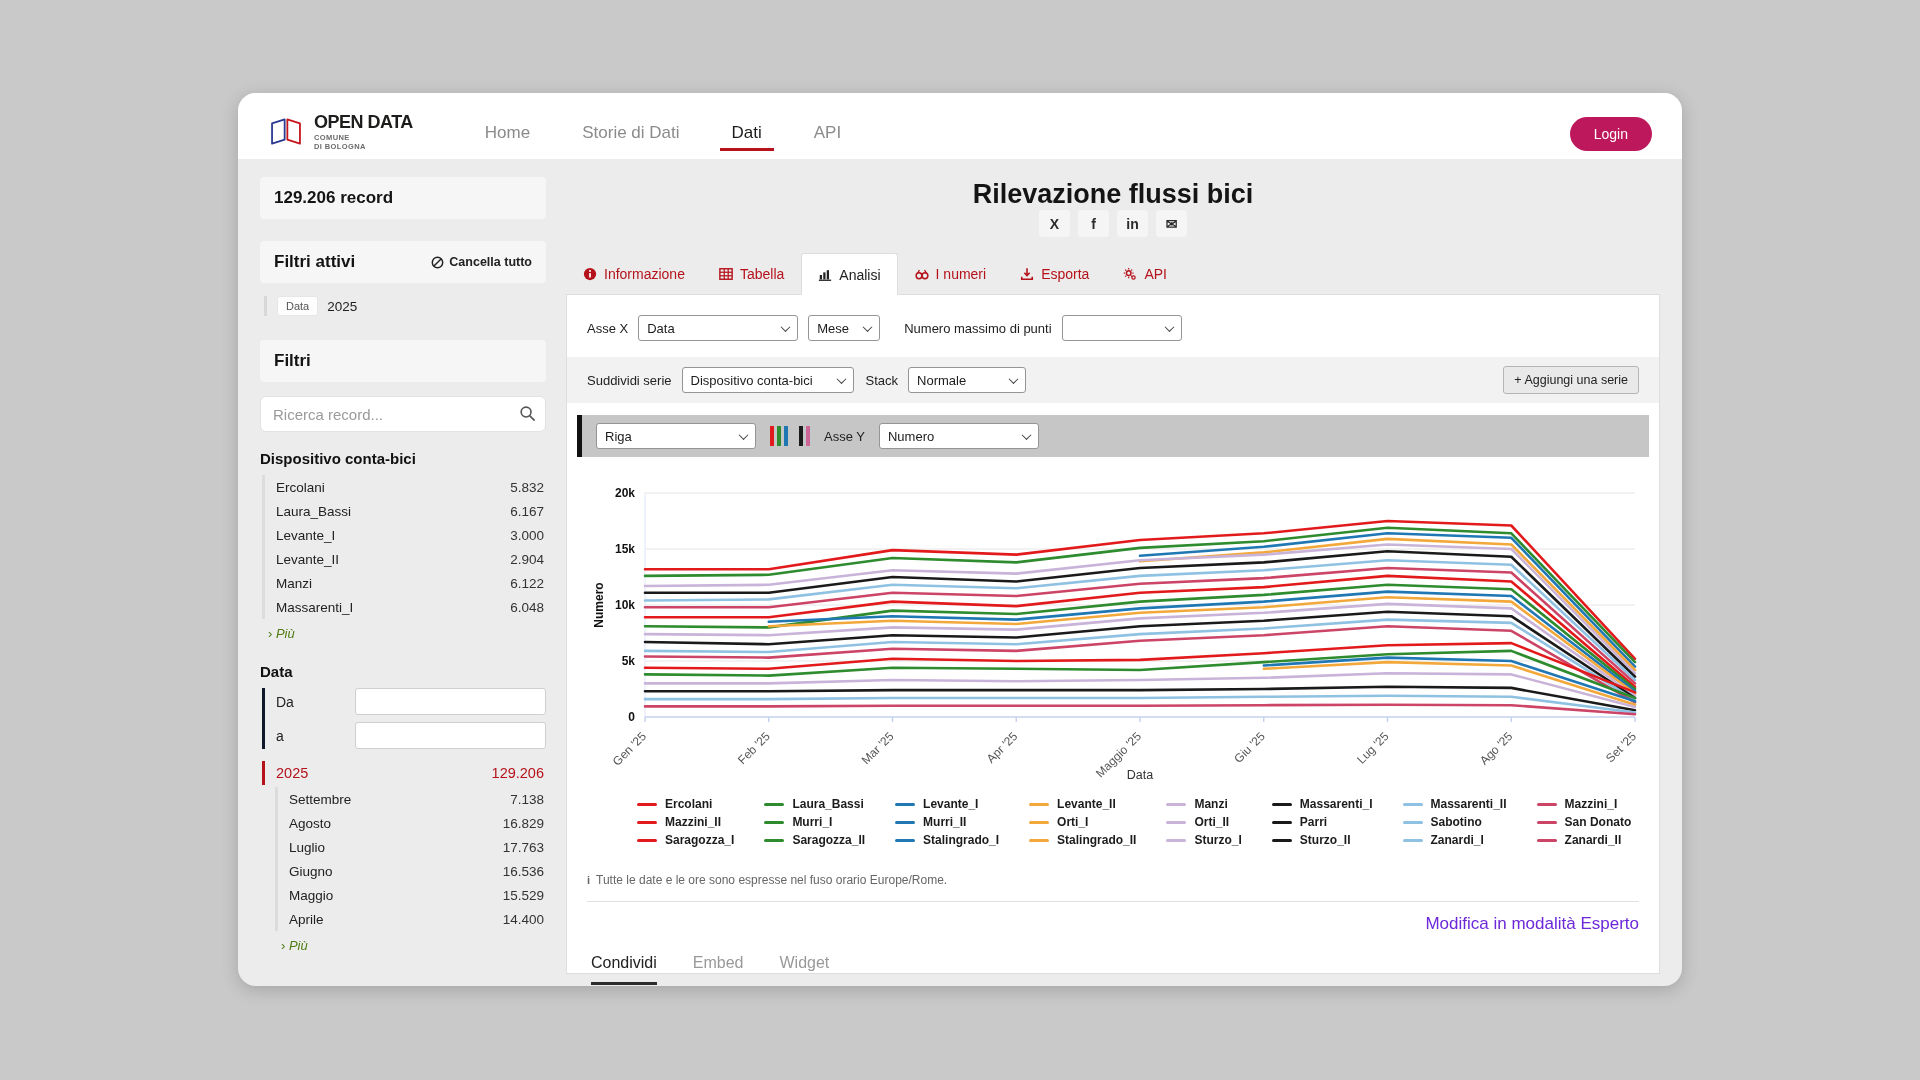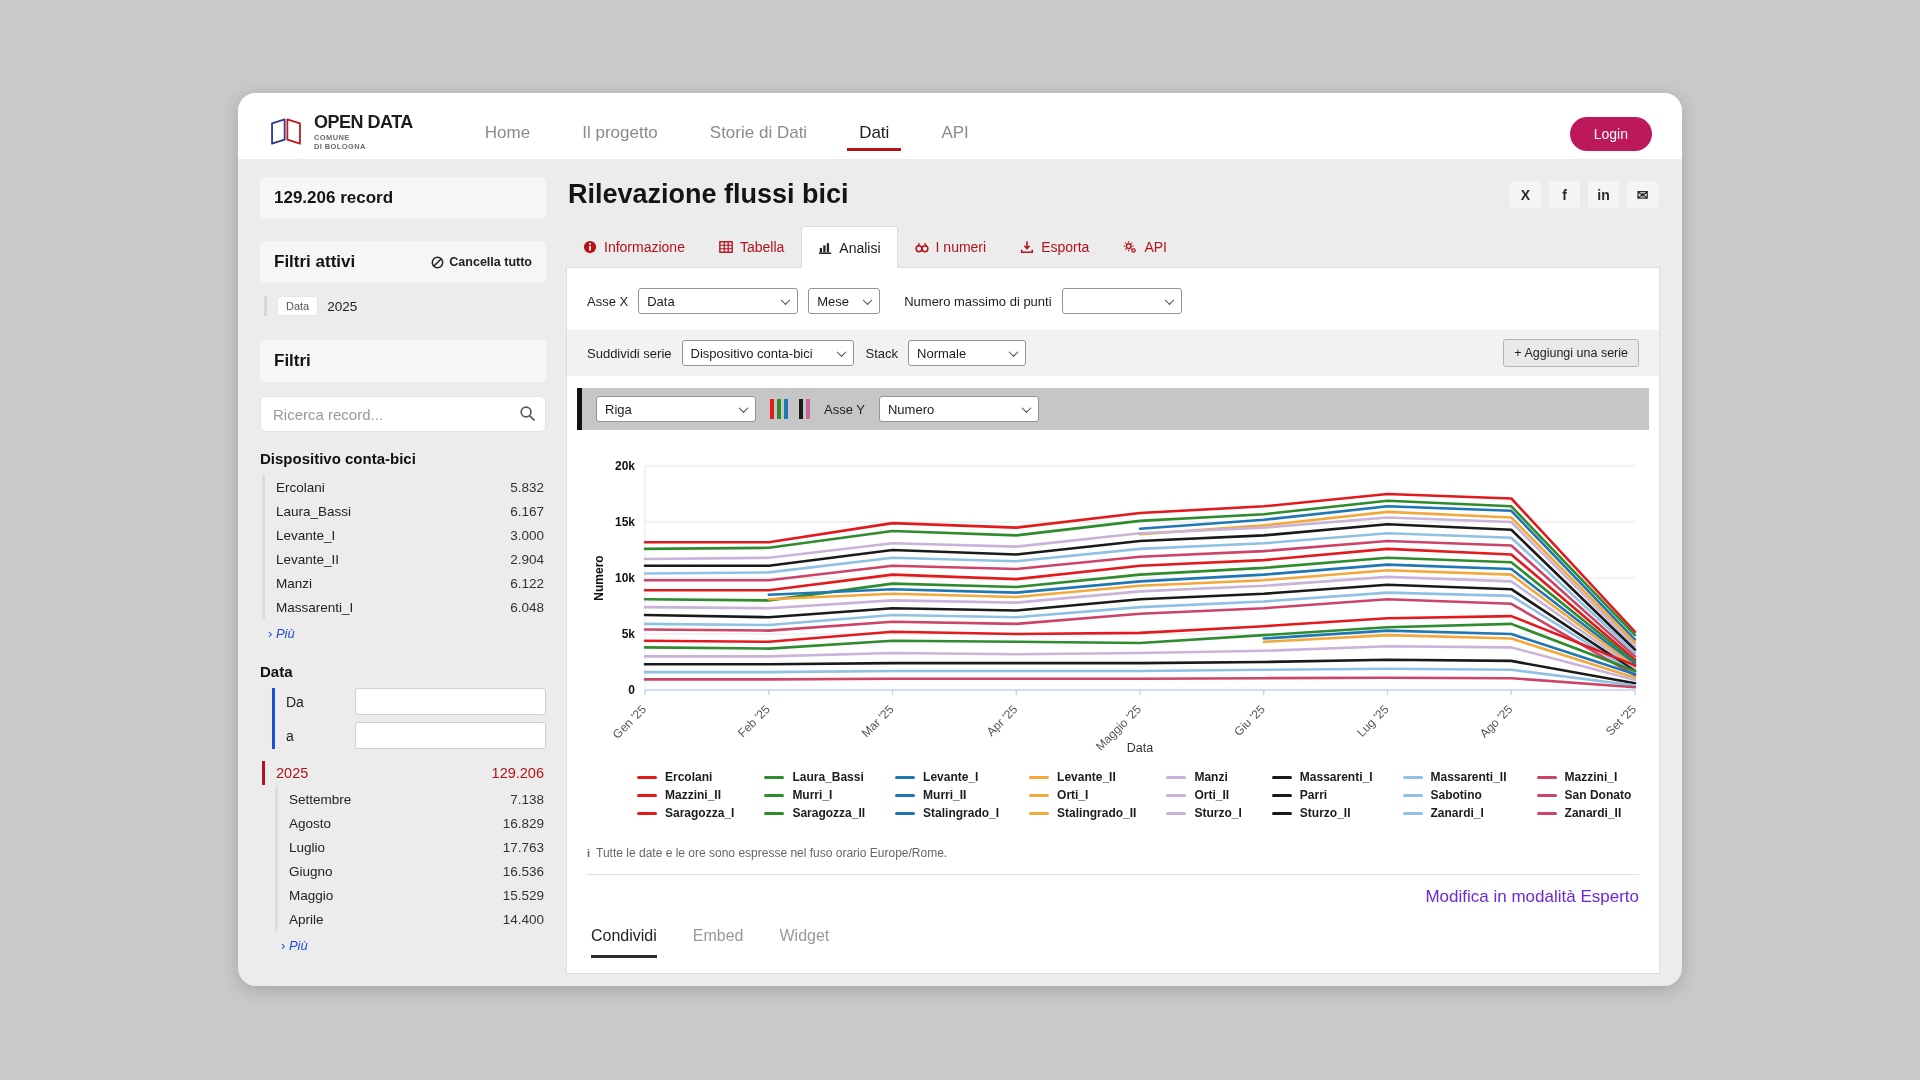--- a/index.html
+++ b/index.html
@@ -36,31 +36,31 @@
   .chip-tag { background:#fdfdfd; border:1px solid #e6e6e6; font-size:11px; color:#555; padding:3px 8px; border-radius:3px; }
   .chip-val { font-size:13.5px; color:#222; }
   .searchbox { margin:14px 0 18px; position:relative; }
   .searchbox input { width:100%; height:36px; border:1px solid #e2e2e2; border-radius:6px; padding:0 34px 0 12px; font-size:15px; color:#444; background:#fff; font-family:inherit; }
   .searchbox input::placeholder { color:#9a9a9a; }
   .searchbox .mag { position:absolute; right:10px; top:9px; }
   .facet-title { font-size:15px; font-weight:bold; color:#111; margin:4px 0 8px; }
   .facet-list { border-left:3px solid #dcdcdc; margin:0 0 4px 2px; }
   .facet-row { display:flex; justify-content:space-between; padding:4.5px 2px 4.5px 11px; font-size:13.5px; color:#222; cursor:pointer; }
   .facet-row .cnt { color:#333; }
-  .more-link { font-size:13px; color:#1d4ed8; padding:3px 0 10px 8px; cursor:pointer; }
+  .more-link { font-size:13px; color:#4d7c0f; padding:3px 0 10px 8px; cursor:pointer; }
   .more-link i { font-style:italic; }
-  .date-inputs { border-left:3px solid #1d4ed8; margin-left:12px; padding-left:11px; }
+  .date-inputs { border-left:3px solid #0f172a; margin-left:2px; padding-left:11px; }
   .date-inputs .dr { display:flex; align-items:center; margin:7px 0; }
   .date-inputs label { width:88px; font-size:14px; color:#222; }
   .date-inputs input { flex:1; height:27px; border:1px solid #cfcfcf; border-radius:3px; background:#fff; font-family:inherit; padding:0 6px; }
   .year-row { border-left:3px solid #b5121b; margin:12px 0 2px 2px; padding:4px 2px 4px 11px; display:flex; justify-content:space-between; font-size:14.5px; color:#b5121b; cursor:pointer; }
   .months { margin-left:13px; }
   
   .main { flex:1; display:flex; flex-direction:column; min-width:0; }
-  .title-row { display:flex; justify-content:space-between; align-items:center; margin:2px 2px 16px 2px; }
+  .title-row { display:flex; justify-content:space-between; align-items:center; margin:2px 2px 16px 2px;flex-direction:column; }
   .page-title { font-size:27px; font-weight:bold; color:#141414; }
   .social { display:flex; gap:8px; }
   .sbtn { width:31px; height:27px; background:#f5f5f5; border-radius:3px; display:flex; align-items:center; justify-content:center; font-weight:bold; font-size:14px; color:#2b2b2b; cursor:pointer; }
   .tabs-row { display:flex; position:relative; z-index:2; }
   .tab { display:flex; gap:7px; align-items:center; padding:12px 16px 11px; font-size:14px; color:#b5121b; cursor:pointer; border:1px solid transparent; }
   .tab svg { flex:none; }
   .tab.active { background:#fff; border-color:#ddd #ddd #fff; border-radius:3px 3px 0 0; color:#222; margin-bottom:-1px; }
   .panel { background:#fff; border:1px solid #ddd; flex:1; padding:18px 20px 10px; position:relative; min-height:0; }
   .ctl-row1 { display:flex; align-items:center; gap:10px; font-size:13px; color:#222; margin:2px 0 16px; }
   .sel { display:inline-flex; justify-content:space-between; align-items:center; background:#fff; border:1px solid #959595; border-radius:3px; height:26px; padding:0 8px; font-size:13px; gap:12px; cursor:pointer; color:#1c1c1c; }
@@ -96,21 +96,20 @@
       <div class="logo-text">
         <div class="t1">OPEN DATA</div>
         <div class="t2">
           <span>COMUNE</span><br>
           <span>DI BOLOGNA</span>
         </div>
       </div>
     </div>
     <div class="nav" id="nav">
         <div class="nav-item">Home</div>
-        <div class="nav-item">Il progetto</div>
         <div class="nav-item">Storie di Dati</div>
         <div class="nav-item active">Dati</div>
         <div class="nav-item">API</div>
       </div>
     <button class="login-btn">Login</button>
   </div>
 
   <div class="body-row">
 
     <div class="sidebar">

